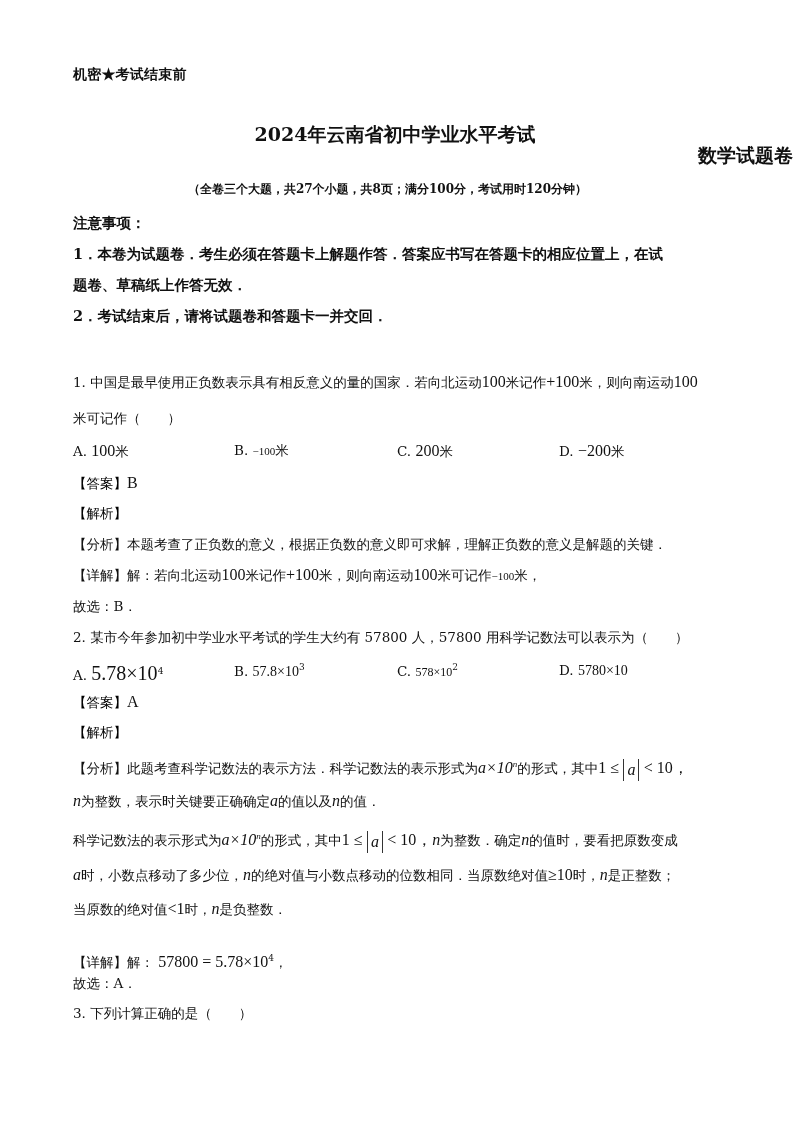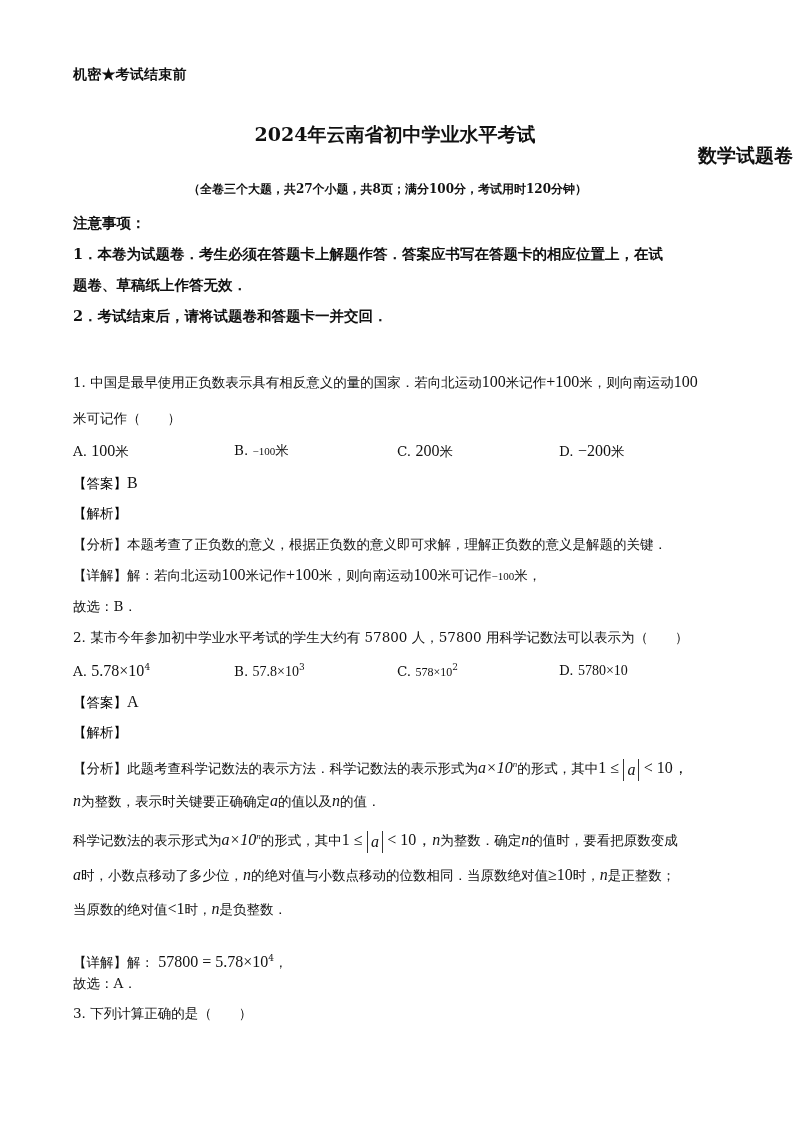--- a/index.html
+++ b/index.html
@@ -74,21 +74,21 @@
   </div>
   <div class="abs txt" style="left:73px; top:598px;">故选：B．</div>
 
   <div class="abs txt" style="left:73px; top:629px;">
     <span>2.</span>
     <span>某市今年参加初中学业水平考试的学生大约有 57800 人，57800 用科学记数法可以表示为（　　）</span>
   </div>
 
   <div class="abs opt" style="left:73px; top:662px;">
     <span>A.</span>
-    <span class="num" style="font-size:16px">5.78×10</span><sup>4</sup>
+    <span class="num" style="font-size:20px">5.78×10</span><sup>4</sup>
   </div>
   <div class="abs opt" style="left:234px; top:662px;">
     <span>B.</span>
     <span class="num" style="font-size:14px">57.8×10</span><sup>3</sup>
   </div>
   <div class="abs opt" style="left:397px; top:662px;">
     <span>C.</span>
     <span class="num" style="font-size:12px">578×10</span><sup>2</sup>
   </div>
   <div class="abs opt" style="left:559px; top:662px;">

